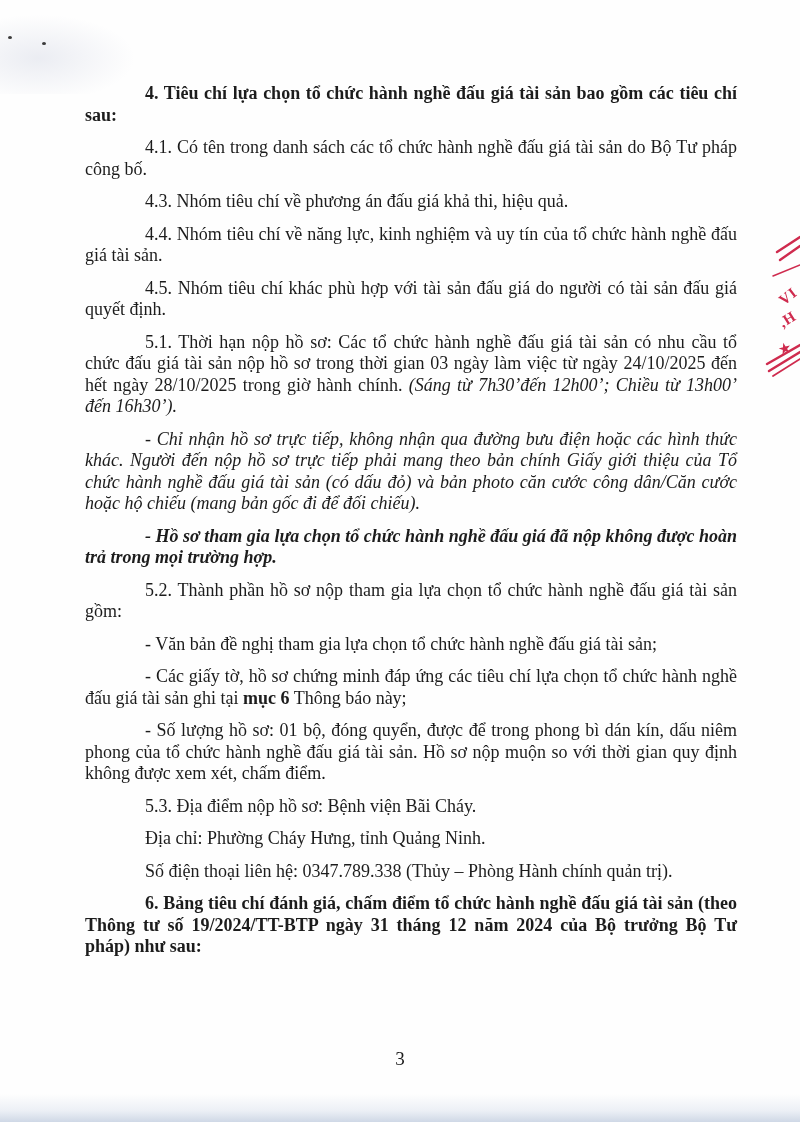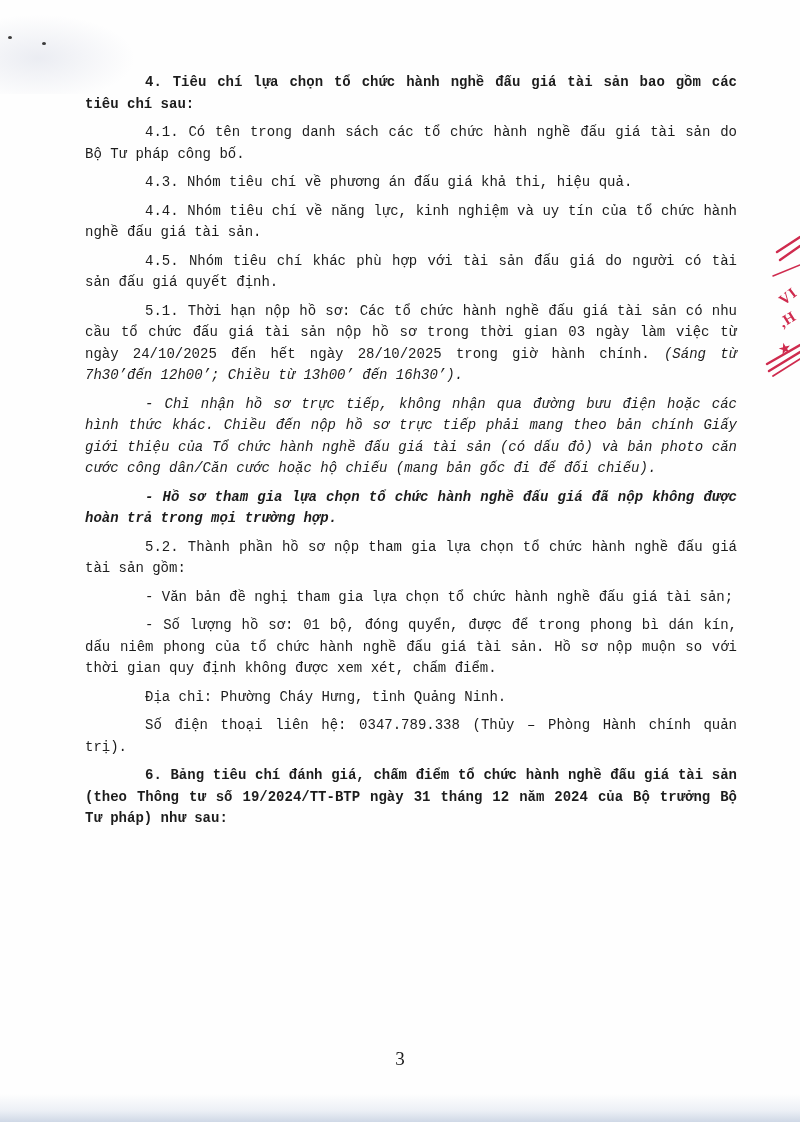--- a/index.html
+++ b/index.html
@@ -10,26 +10,25 @@
     overflow:hidden;
     font-family:"Liberation Serif", serif;
     color:#1c1c1c;
   }
   .sheet{position:absolute;inset:0;background:#fefefe;}
   .doc{
     position:relative;
     padding:72px 63px 0 85px;
   }
   .doc p{
-    margin:0 0 7px 0;
-    font-size:14px;
+    margin:11px 0 7px 0;
+    font-size:18px;
     line-height:21.5px;
     text-align:justify;
     text-indent:60px;
-    font-family:Liberation Mono, monospace;
   }
   .b{font-weight:bold;}
   .i{font-style:italic;}
   .bi{font-weight:bold;font-style:italic;}
 
   
   .smudge{
     position:absolute;left:-14px;top:14px;width:150px;height:80px;
     background:radial-gradient(ellipse at 35% 55%, rgba(140,150,185,.17), rgba(140,150,185,0) 70%);
     pointer-events:none;
@@ -77,25 +76,27 @@
   <div class="speck speck1"></div>
   <div class="speck speck2"></div>
 
   <div class="doc">
     <p class="b">4. Tiêu chí lựa chọn tổ chức hành nghề đấu giá tài sản bao gồm các tiêu chí sau:</p>
     <p>4.1. Có tên trong danh sách các tổ chức hành nghề đấu giá tài sản do Bộ Tư pháp công bố.</p>
     <p>4.3. Nhóm tiêu chí về phương án đấu giá khả thi, hiệu quả.</p>
     <p>4.4. Nhóm tiêu chí về năng lực, kinh nghiệm và uy tín của tổ chức hành nghề đấu giá tài sản.</p>
     <p>4.5. Nhóm tiêu chí khác phù hợp với tài sản đấu giá do người có tài sản đấu giá quyết định.</p>
     <p><span>5.1. Thời hạn nộp hồ sơ: Các tổ chức hành nghề đấu giá tài sản có nhu cầu tổ chức đấu giá tài sản nộp hồ sơ trong thời gian 03 ngày làm việc từ ngày 24/10/2025 đến hết ngày 28/10/2025 trong giờ hành chính. </span><span class="i">(Sáng từ 7h30’đến 12h00’; Chiều từ 13h00’ đến 16h30’).</span></p>
-    <p class="i">- Chỉ nhận hồ sơ trực tiếp, không nhận qua đường bưu điện hoặc các hình thức khác. Chiều đến nộp hồ sơ trực tiếp phải mang theo bản chính Giấy giới thiệu của Tổ chức hành nghề đấu giá tài sản (có dấu đỏ) và bản photo căn cước công dân/Căn cước hoặc hộ chiếu (mang bản gốc đi để đối chiếu).</p>
+    <p class="i">- Chỉ nhận hồ sơ trực tiếp, không nhận qua đường bưu điện hoặc các hình thức khác. Người đến nộp hồ sơ trực tiếp phải mang theo bản chính Giấy giới thiệu của Tổ chức hành nghề đấu giá tài sản (có dấu đỏ) và bản photo căn cước công dân/Căn cước hoặc hộ chiếu (mang bản gốc đi để đối chiếu).</p>
     <p class="bi">- Hồ sơ tham gia lựa chọn tổ chức hành nghề đấu giá đã nộp không được hoàn trả trong mọi trường hợp.</p>
     <p>5.2. Thành phần hồ sơ nộp tham gia lựa chọn tổ chức hành nghề đấu giá tài sản gồm:</p>
     <p>- Văn bản đề nghị tham gia lựa chọn tổ chức hành nghề đấu giá tài sản;</p>
+    <p><span>- Các giấy tờ, hồ sơ chứng minh đáp ứng các tiêu chí lựa chọn tổ chức hành nghề đấu giá tài sản ghi tại </span><span class="b">mục 6</span><span> Thông báo này;</span></p>
     <p>- Số lượng hồ sơ: 01 bộ, đóng quyển, được để trong phong bì dán kín, dấu niêm phong của tổ chức hành nghề đấu giá tài sản. Hồ sơ nộp muộn so với thời gian quy định không được xem xét, chấm điểm.</p>
+    <p>5.3. Địa điểm nộp hồ sơ: Bệnh viện Bãi Cháy.</p>
     <p>Địa chỉ: Phường Cháy Hưng, tỉnh Quảng Ninh.</p>
     <p>Số điện thoại liên hệ: 0347.789.338 (Thủy – Phòng Hành chính quản trị).</p>
     <p class="b">6. Bảng tiêu chí đánh giá, chấm điểm tổ chức hành nghề đấu giá tài sản (theo Thông tư số 19/2024/TT-BTP ngày 31 tháng 12 năm 2024 của Bộ trưởng Bộ Tư pháp) như sau:</p>
   </div>
 
   <svg class="seal-lines" viewBox="0 0 42 190">
     <g stroke="#cf2b4e" fill="none" stroke-width="2.4" stroke-linecap="round">
       <path d="M42 32 L19 47"></path>
       <path d="M42 41 L22 55"></path>
       <path d="M42 60 L15 71" stroke-width="1.5"></path>

